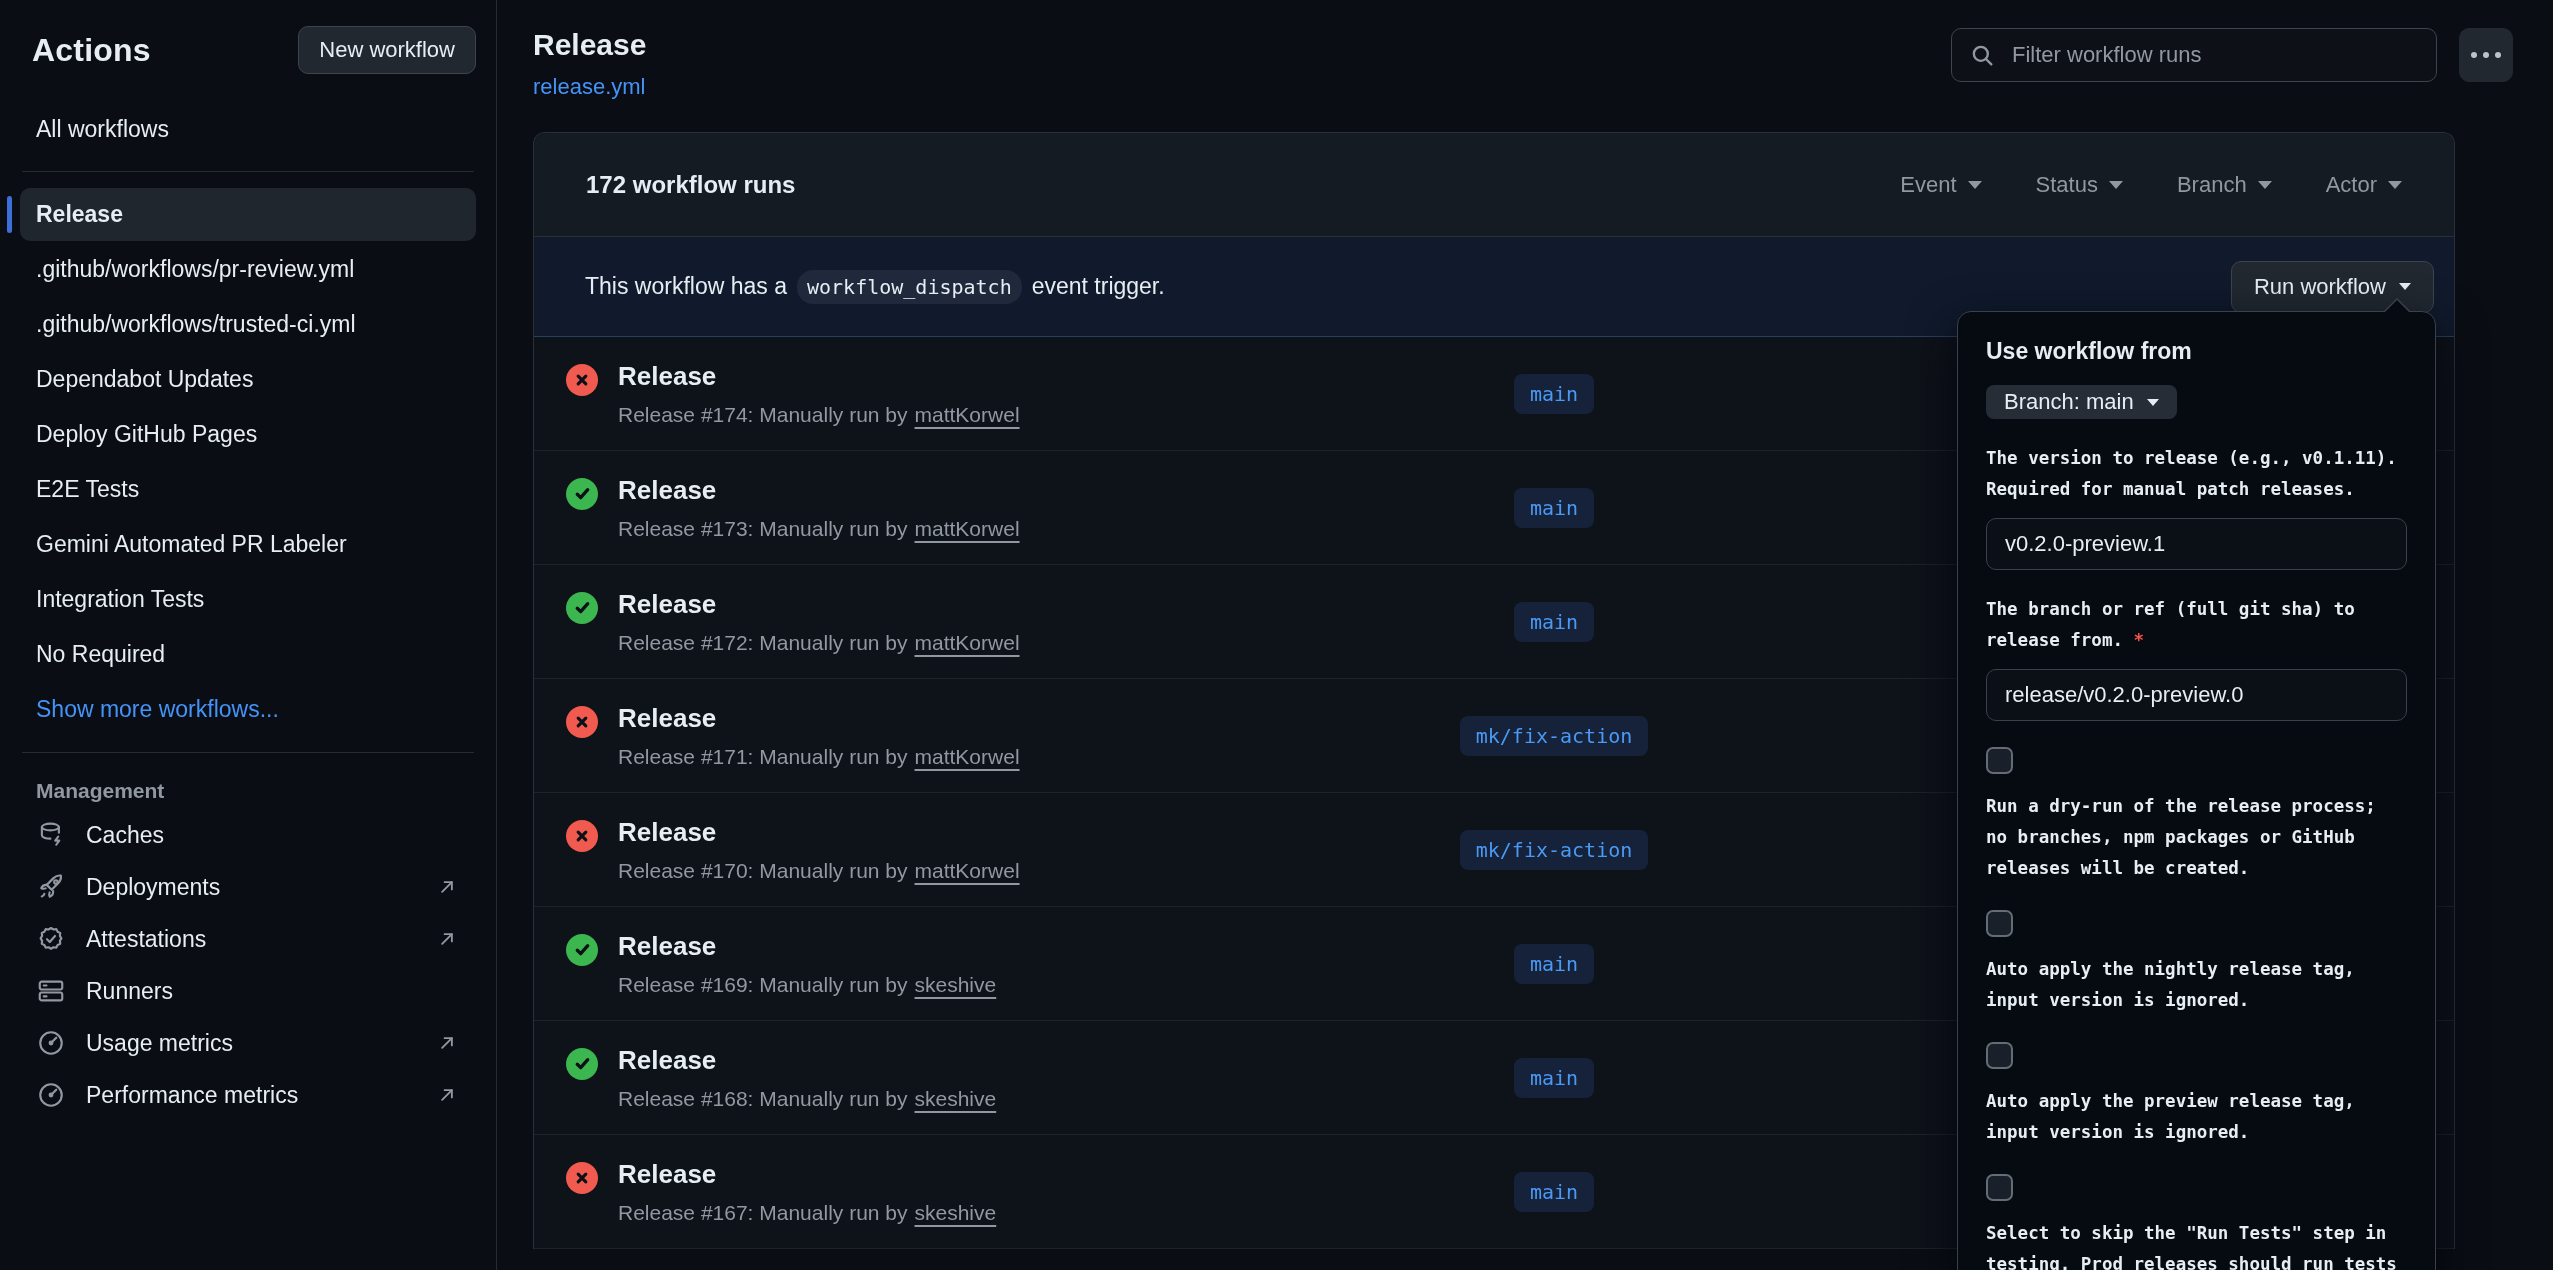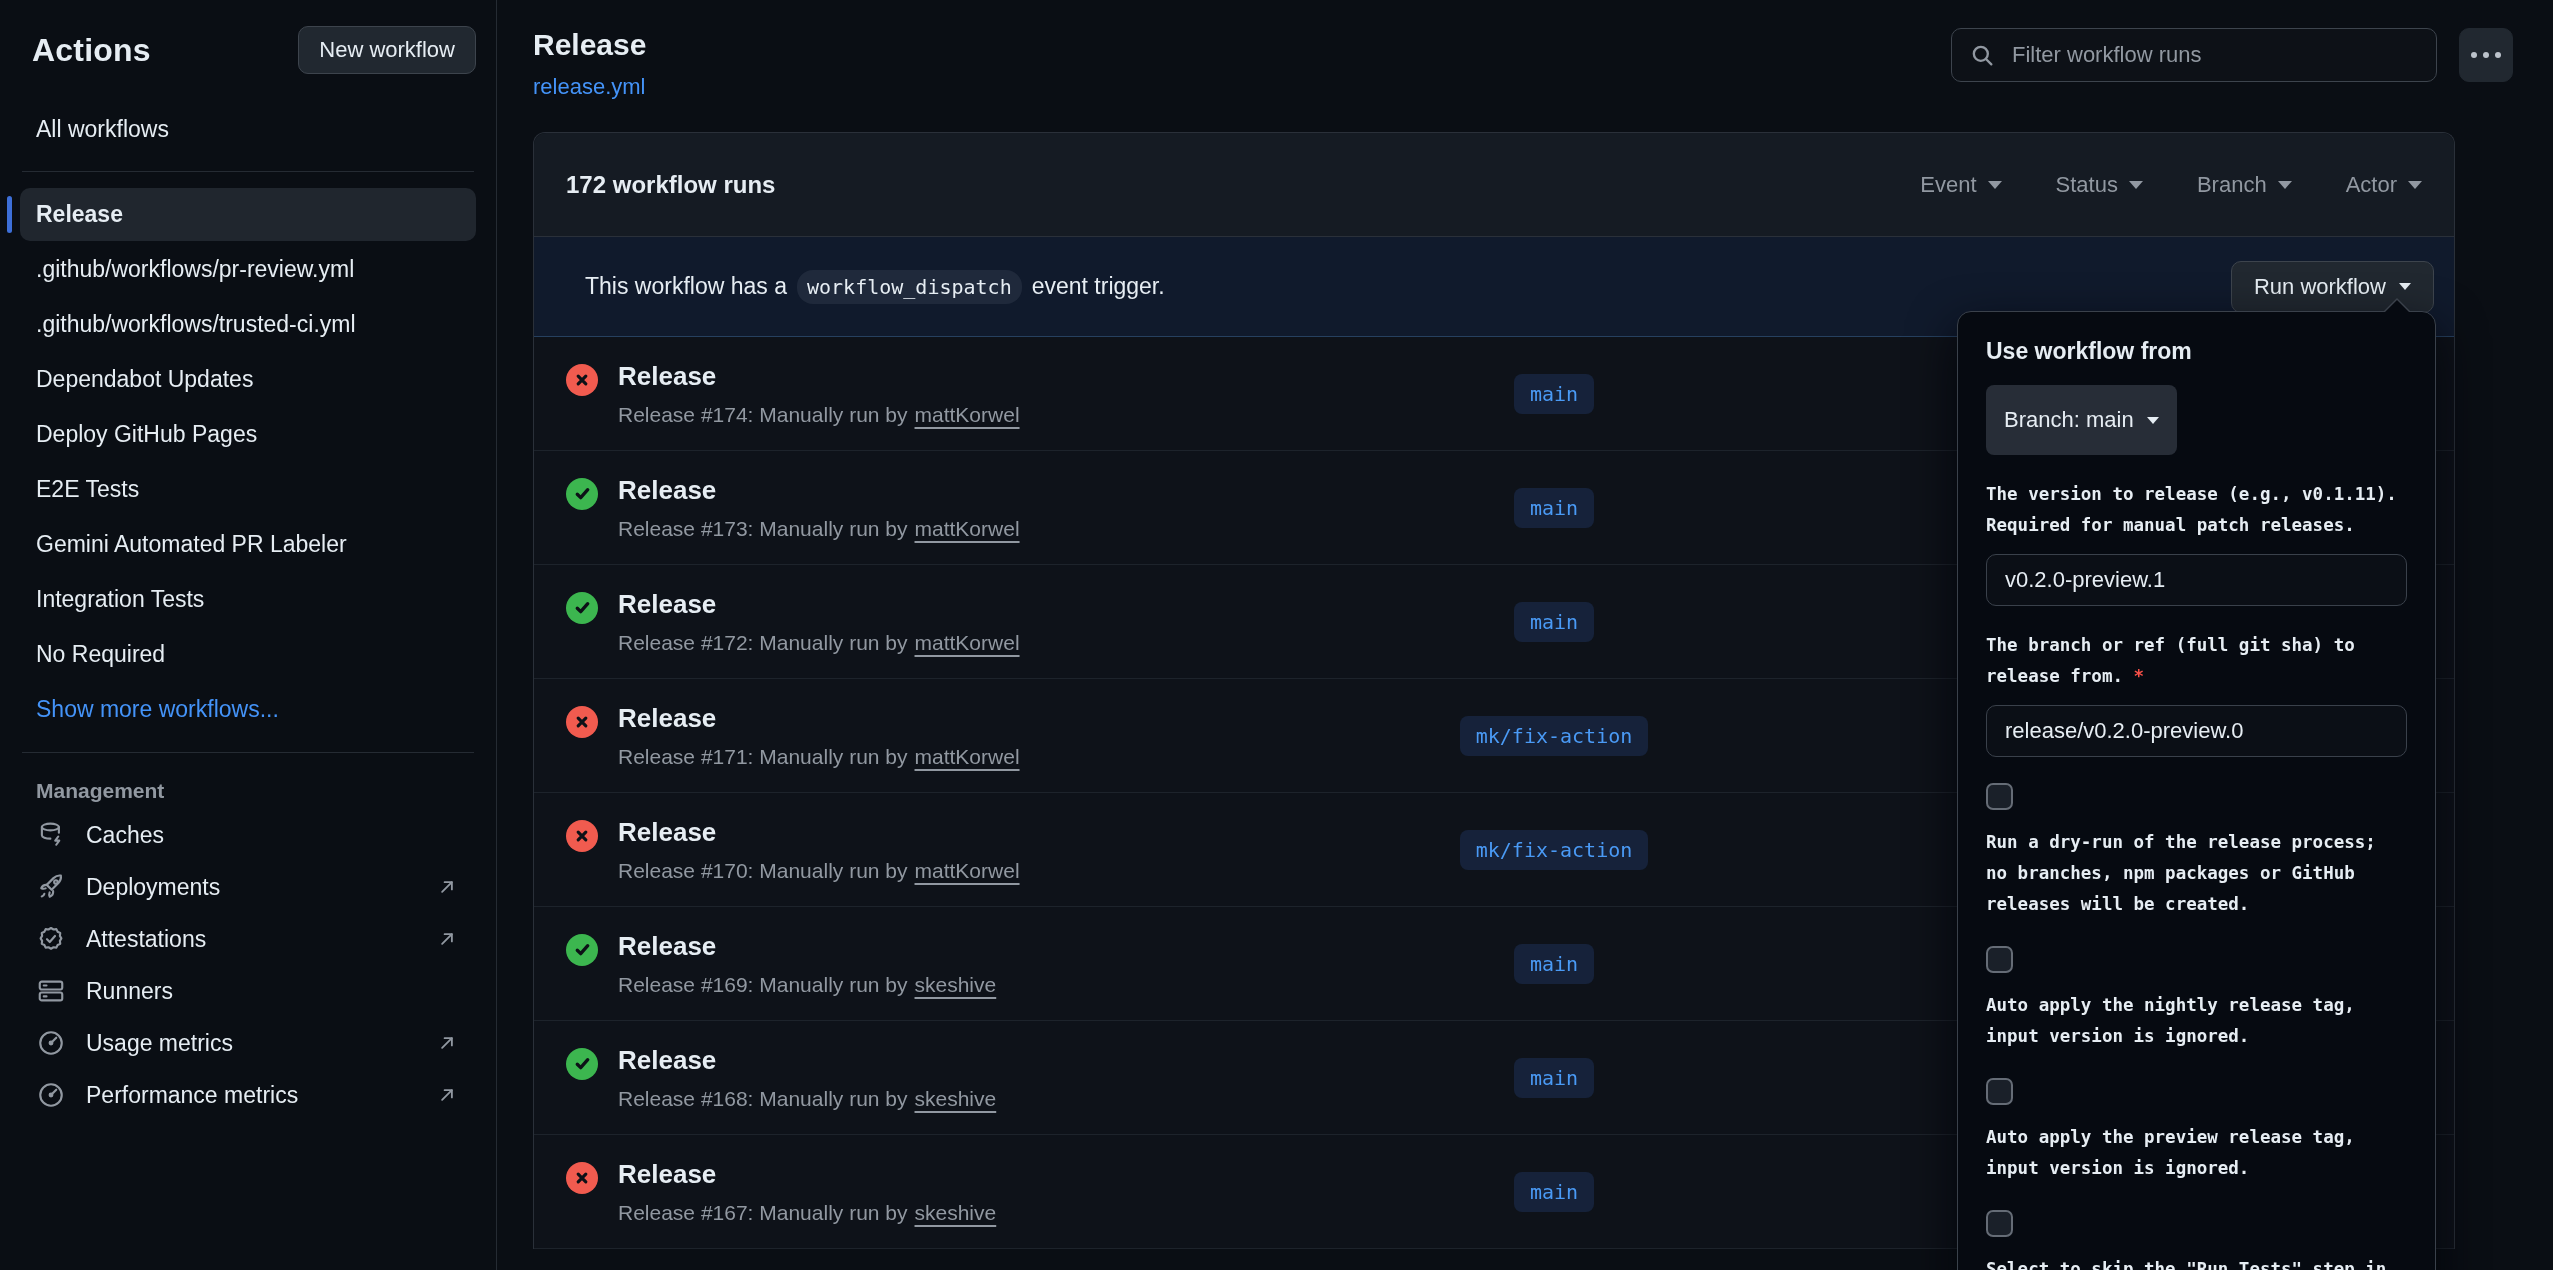--- a/index.html
+++ b/index.html
@@ -43,21 +43,21 @@
   .header-right { display:flex; gap:22px; align-items:center; }
   .search-box { width:486px; height:54px; border:1px solid #3d444d; border-radius:10px; background:#0d1117; display:flex; align-items:center; gap:14px; padding:0 16px; }
   .search-box input { flex:1; background:transparent; border:none; outline:none; color:#ffffff; font-size:22px; font-family:"Liberation Sans", sans-serif; }
   .search-box input::placeholder { color:#9198a1; }
   .icon-btn { width:54px; height:54px; background:#212830; border:1px solid #212830; border-radius:10px; display:flex; align-items:center; justify-content:center; gap:6px; cursor:pointer; }
   .dot { width:6px; height:6px; border-radius:50%; background:#bcc3cb; display:inline-block; }
   .kebab-dots { display:flex; gap:6px; }
 
   
   .card { margin-top:32px; margin-right:58px; border:1px solid #2a3039; border-bottom:none; border-radius:12px 12px 0 0; background:#0e1219; min-height:1100px; }
-  .card-header { height:104px; background:#151b23; border-radius:12px 12px 0 0; border-bottom:1px solid #2a3039; display:flex; align-items:center; justify-content:space-between; padding:0 32px; }
+  .card-header { height:104px; background:#151b23; border-radius:12px 12px 0 0; border-bottom:1px solid #2a3039; display:flex; align-items:center; justify-content:space-between; padding:0 52px; }
   .runs-count { font-size:24px; font-weight:700; }
   .filters { display:flex; gap:54px; }
   .filter { display:flex; align-items:center; gap:11px; color:#9198a1; font-size:22px; cursor:pointer; }
   .caret-down { width:0; height:0; border-left:7px solid transparent; border-right:7px solid transparent; border-top:8px solid currentColor; display:inline-block; }
 
   .banner { height:100px; background:#101a2c; border-bottom:1px solid #26405f; display:flex; align-items:center; justify-content:space-between; padding:0 20px 0 51px; }
   .banner-text { display:flex; align-items:center; gap:10px; font-size:23px; }
   .banner-code { font-family:"DejaVu Sans Mono", monospace; font-size:20px; background:rgba(101,112,126,.18); padding:5px 10px; border-radius:16px; }
   .btn-run-dd { display:flex; align-items:center; gap:13px; background:#212830; border:1px solid #3d444d; border-radius:10px; color:#e6edf3; font-size:22px; padding:12px 22px; cursor:pointer; font-family:"Liberation Sans", sans-serif; }
   .btn-run-dd .caret-down { border-top-width:7px; border-left-width:6px; border-right-width:6px; }
@@ -83,21 +83,21 @@
   
   .panel { position:absolute; left:1957px; top:311px; width:479px; z-index:20;
     background:#060a11; border:1px solid #3a414b; border-radius:14px;
     padding:26px 28px 30px; box-shadow:0 18px 48px rgba(1,4,9,.85); }
   .panel::before { content:""; position:absolute; top:-14px; right:24px;
     border-left:14px solid transparent; border-right:14px solid transparent; border-bottom:14px solid #3a414b; }
   .panel::after { content:""; position:absolute; top:-12px; right:26px;
     border-left:12px solid transparent; border-right:12px solid transparent; border-bottom:12px solid #060a11; }
   .panel-title { font-size:23px; font-weight:700; }
   .branch-chip { display:inline-flex; align-items:center; gap:13px; margin-top:20px;
-    background:#272d37; border-radius:8px; padding:22px 18px; font-size:22px; cursor:pointer;
+    background:#272d37; border-radius:8px; padding:4px 18px; font-size:22px; cursor:pointer;
     color:#e6edf3; border:none; font-family:"Liberation Sans", sans-serif; }
   .branch-chip .caret-down { border-top-width:7px; border-left-width:6px; border-right-width:6px; }
   .panel-label { margin-top:24px; font-family:"DejaVu Sans Mono", monospace; font-weight:700; font-size:17.5px; line-height:31px; color:#e6edf3; }
   .req-mark { color:#f85149; }
   .panel-input { width:100%; margin-top:13px; height:52px; background:#0b0f16; border:1px solid #3a414b;
     border-radius:10px; padding:0 18px; color:#e6edf3; font-size:22px; outline:none;
     font-family:"Liberation Sans", sans-serif; }
   .checkbox-row { display:flex; align-items:flex-start; gap:17px; margin-top:23px; cursor:default;flex-direction:column; }
   .checkbox { width:27px; height:27px; min-width:27px; margin-top:3px; background:#1a2029;
     border:2px solid #656c76; border-radius:7px; cursor:pointer; }

